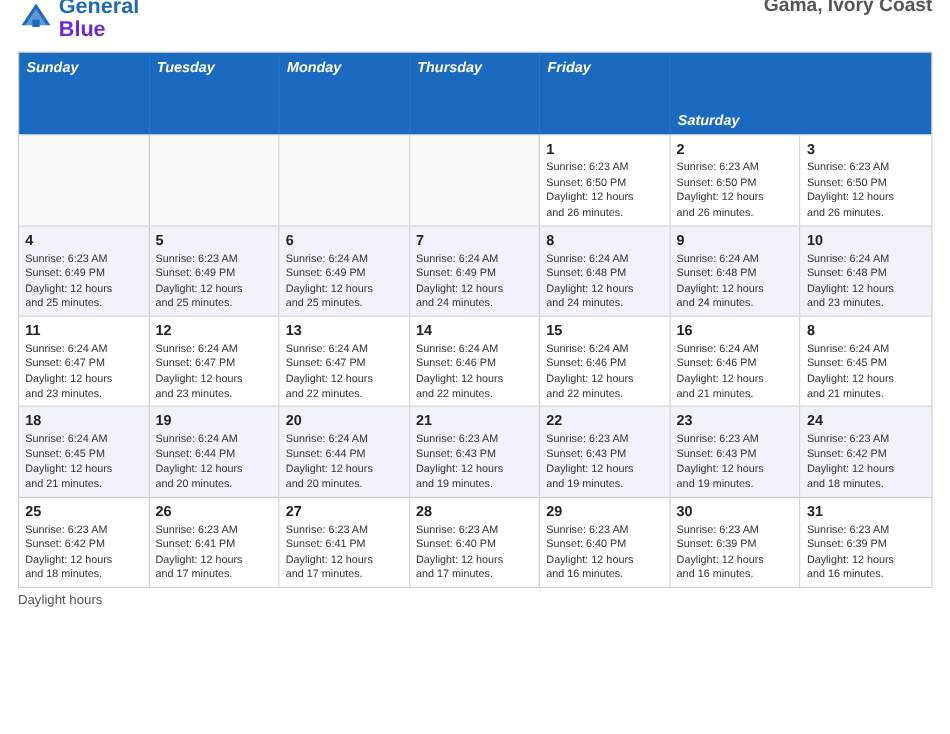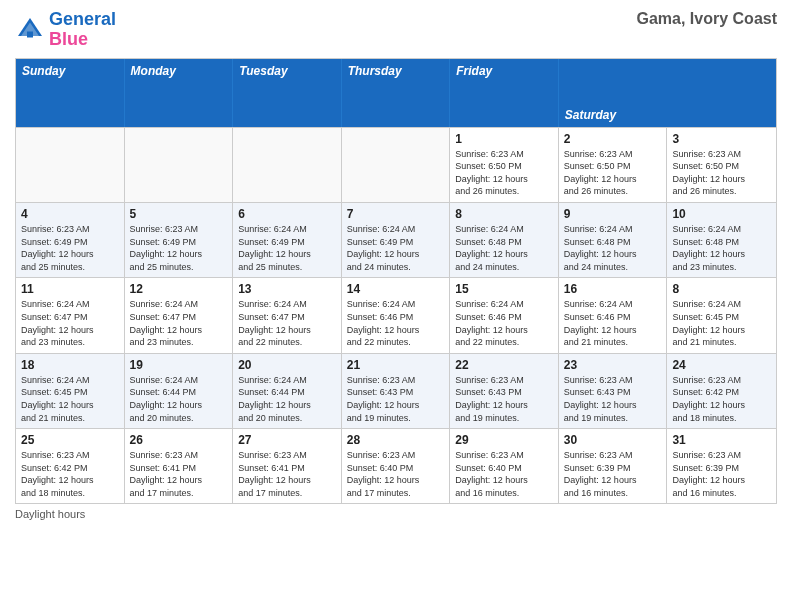--- a/index.html
+++ b/index.html
@@ -9,20 +9,21 @@
       width: 792px;
       height: 612px;
       overflow: hidden;
     }
     .page {
       width: 792px;
       height: 516px;
       padding: 10px 15px;
       display: flex;
       flex-direction: column;
+      justify-content: flex-end;
     }
     .header {
       display: flex;
       justify-content: space-between;
       align-items: flex-start;
       margin-bottom: 8px;
     }
     .logo {
       display: flex;
       align-items: center;
@@ -124,33 +125,33 @@
 <div class="page">
   <div class="header">
     <div class="logo">
       <svg class="logo-icon" viewBox="0 0 40 40">
         <polygon points="20,4 36,28 4,28" fill="#1a6abf"></polygon>
         <polygon points="20,10 32,28 8,28" fill="#fff" opacity="0.3"></polygon>
         <rect x="16" y="22" width="8" height="8" fill="#1a6abf"></rect>
       </svg>
       <div class="logo-text">
         <span>General</span><br>
-        <span style="color:#ec4899;">Blue</span>
+        <span style="color:#6d28d9;">Blue</span>
       </div>
     </div>
     <div class="title-block">
       <div class="subtitle">Gama, Ivory Coast</div>
     </div>
   </div>
 
   <div class="calendar">
     <div class="cal-header">
     <div class="cal-header-cell">Sunday</div>
+        <div class="cal-header-cell">Tuesday</div>
         <div class="cal-header-cell">Monday</div>
-        <div class="cal-header-cell">Tuesday</div>
         <div class="cal-header-cell">Thursday</div>
         <div class="cal-header-cell">Friday</div>
         <div class="cal-header-cell">Saturday</div>
       </div>
     <div class="cal-body">
     <div class="cal-row">
           <div class="cal-cell empty"></div>
           <div class="cal-cell empty"></div>
           <div class="cal-cell empty"></div>
           <div class="cal-cell empty"></div>

